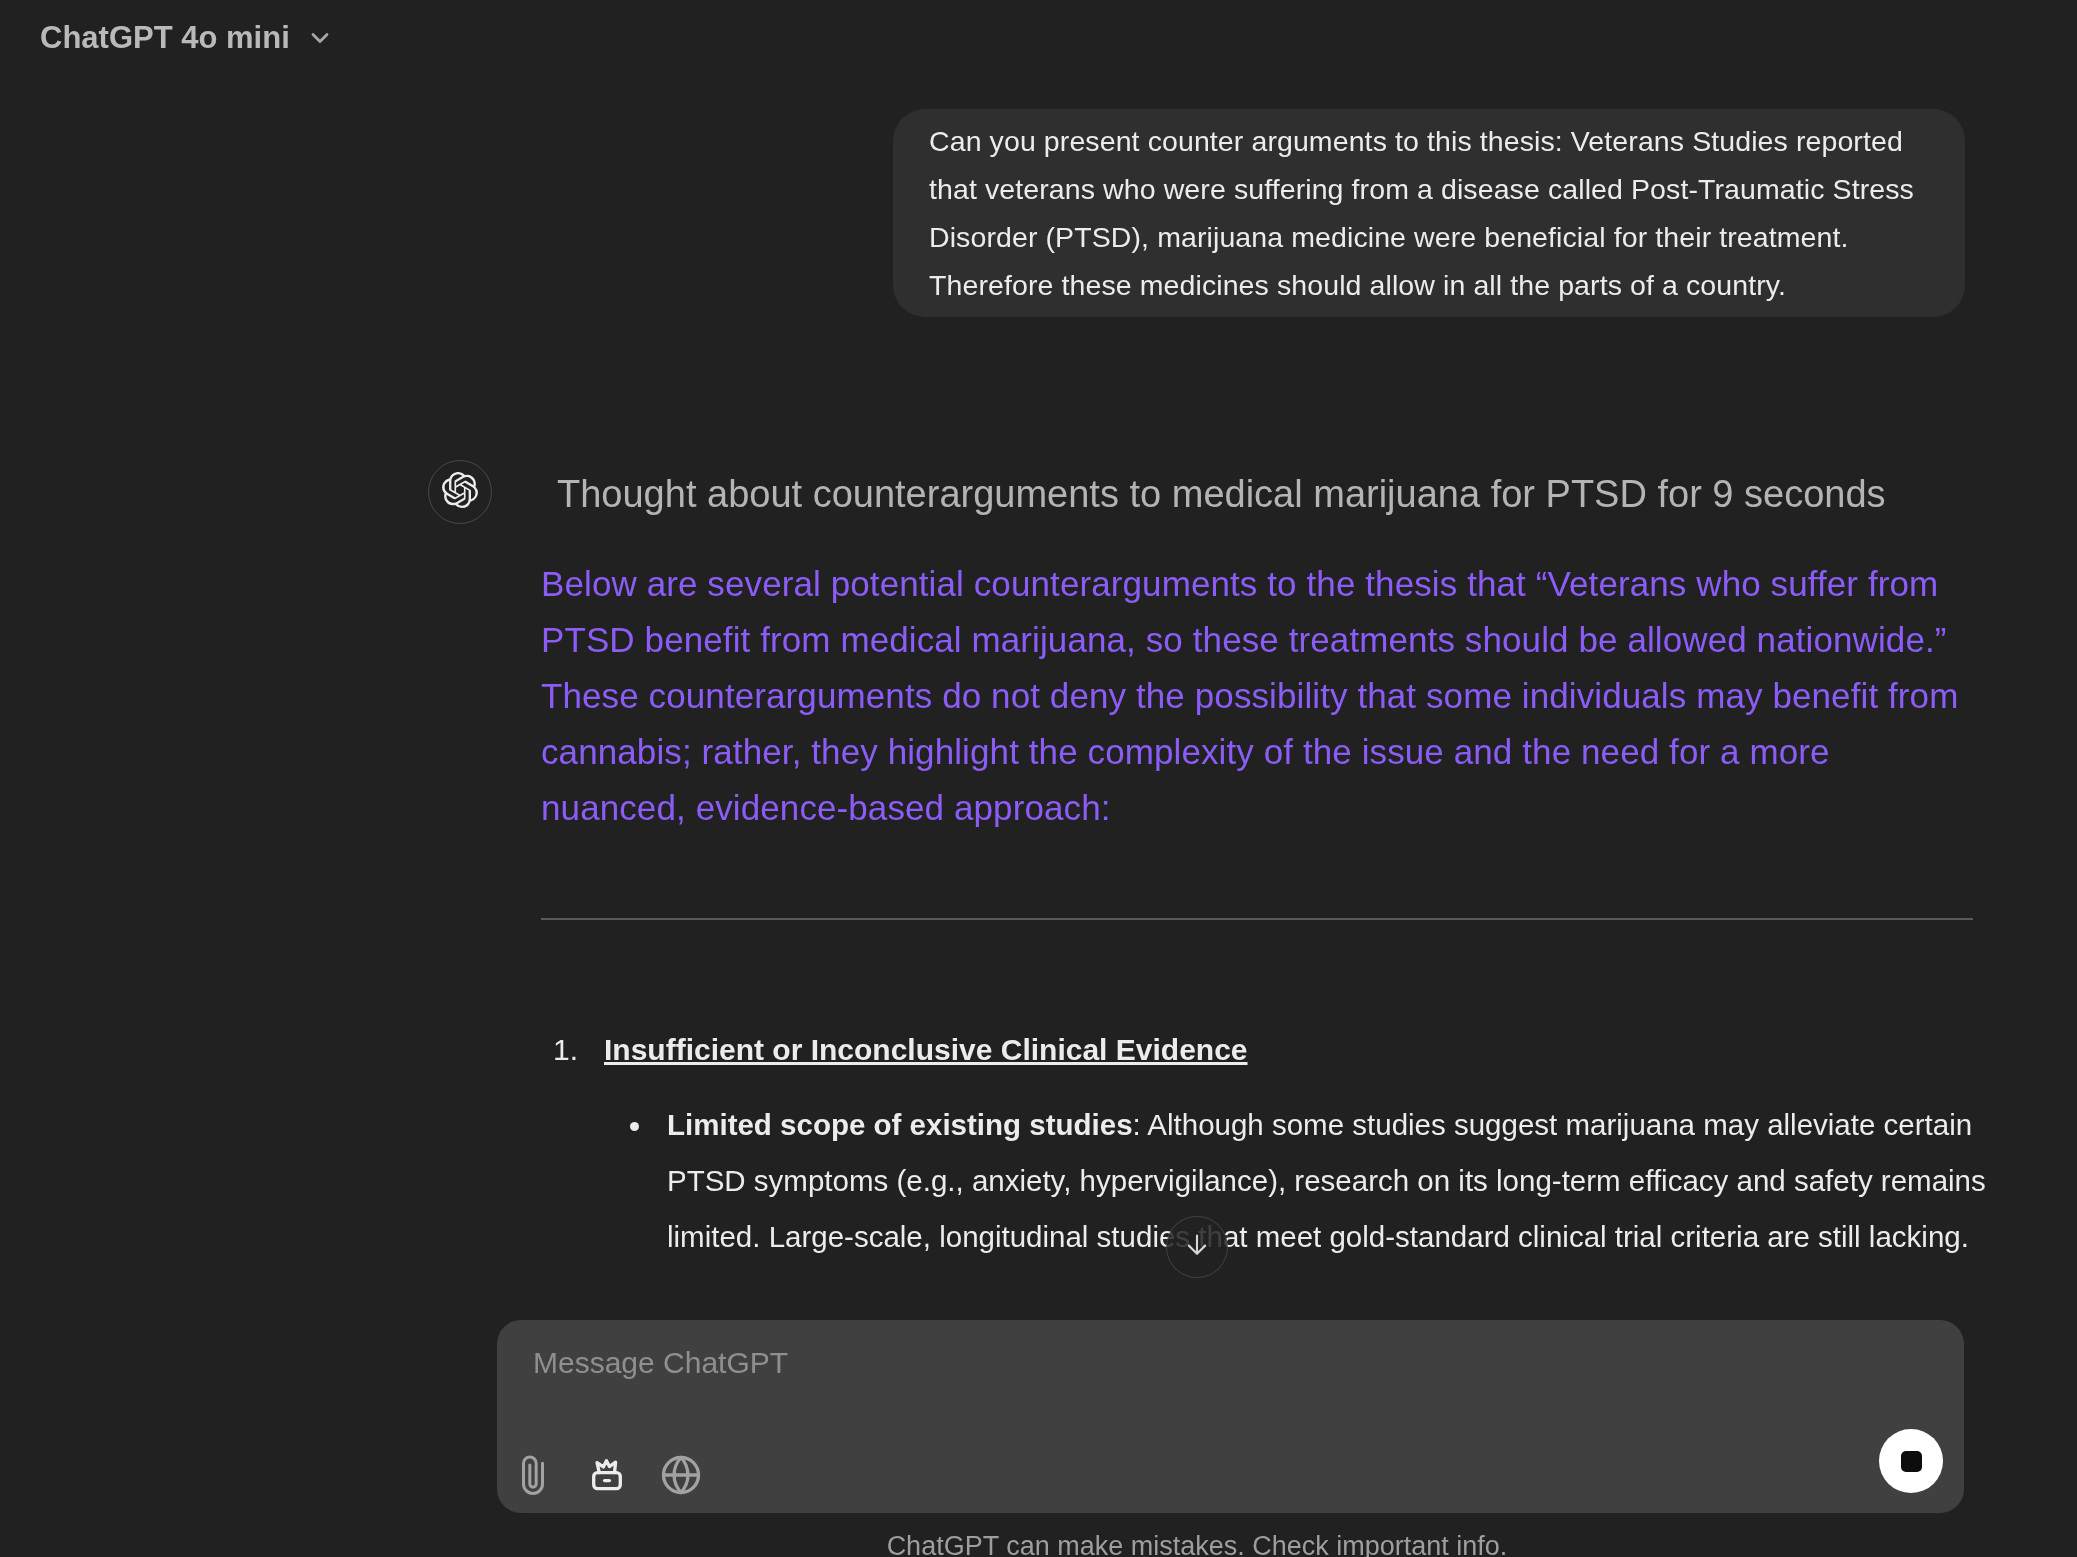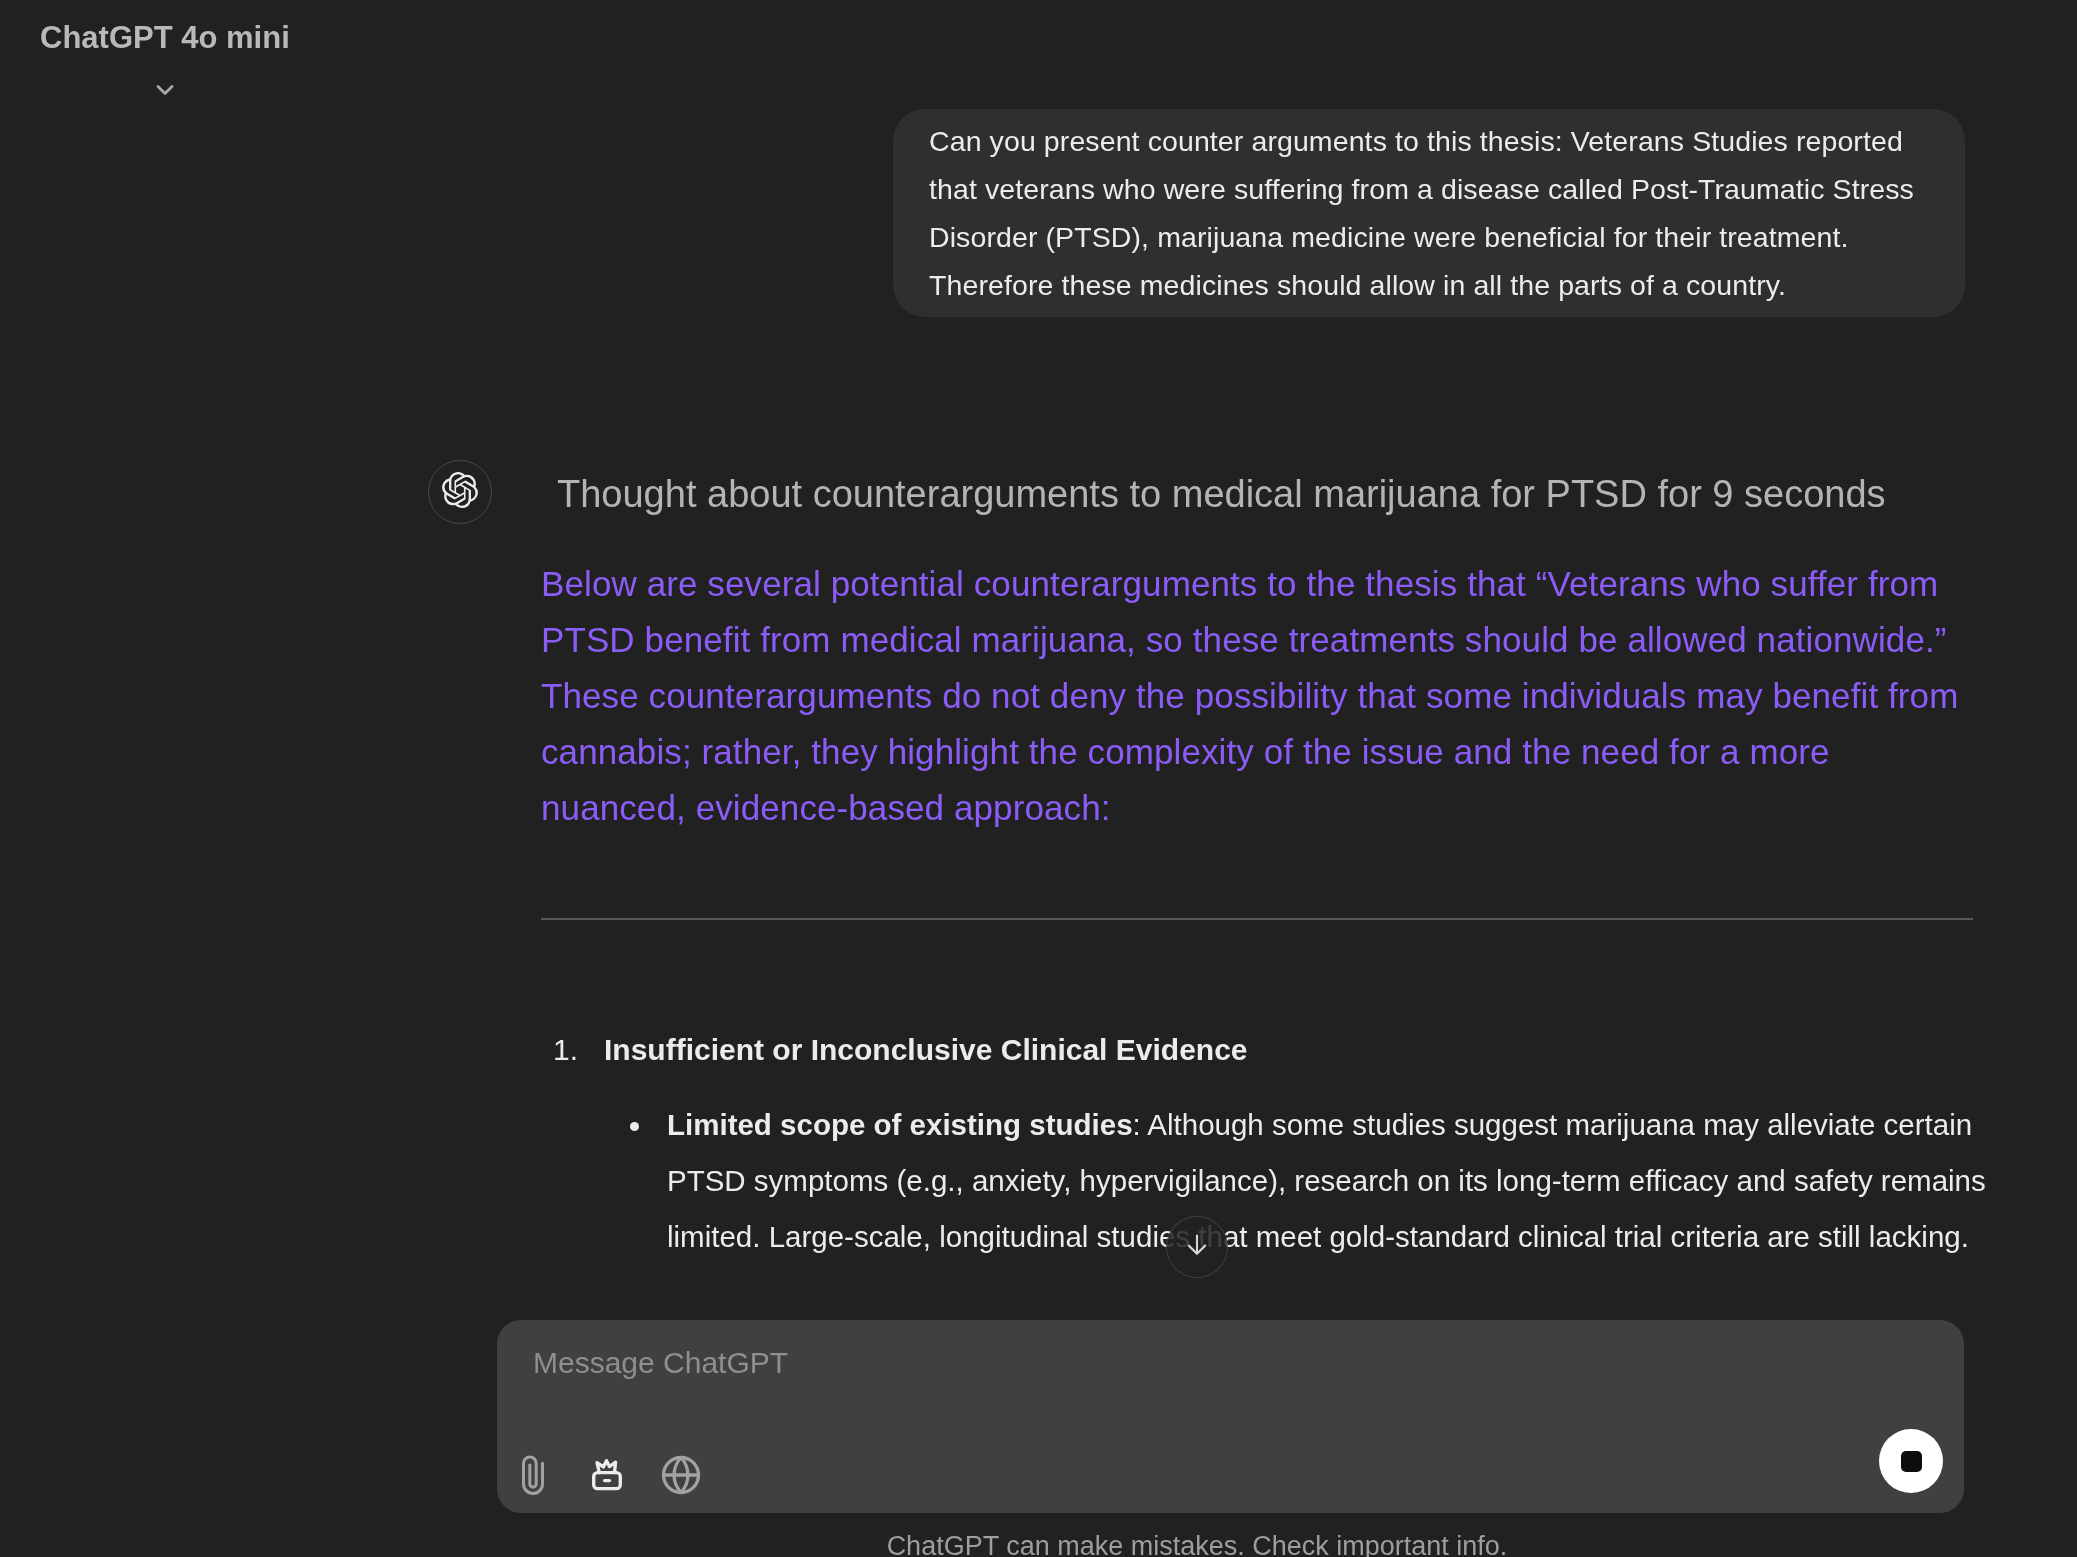--- a/index.html
+++ b/index.html
@@ -12,27 +12,26 @@
     height: 1557px;
     background: #212121;
     overflow: hidden;
     color: #ececec;
   }
 
   
   .model-switcher {
     position: absolute;
     top: 14px; left: 40px;
-    display: flex; align-items: center; gap: 16px;
+    display: flex; align-items: flex-start; gap: 16px;
     font-size: 31px; font-weight: 700;
     color: #b9b9b9;
     cursor: pointer;
     border-radius: 12px;
     padding: 6px 10px 6px 0;
-    flex-direction: column;
   }
   .model-switcher svg { width: 28px; height: 28px; margin-top: 4px; }
 
   
   .user-bubble {
     position: absolute;
     top: 109px; right: 112px;
     width: 1072px;
     background: #2f2f2f;
     border-radius: 32px;
@@ -82,21 +81,21 @@
 
   .list-heading {
     position: absolute;
     left: 553px; top: 1030px;
     display: flex;
     font-size: 30px;
     line-height: 40px;
     color: #ececec;
   }
   .list-heading .list-number { width: 51px; font-weight: 400; }
-  .list-heading .heading-text { font-weight: 700; }
+  .list-heading .heading-text { font-weight: 700; text-decoration: underline; }
 
   .bullet-item {
     position: absolute;
     left: 630px; top: 1097px;
     width: 1370px;
     display: flex;
     font-size: 29.5px;
     line-height: 56px;
     color: #ececec;
   }

